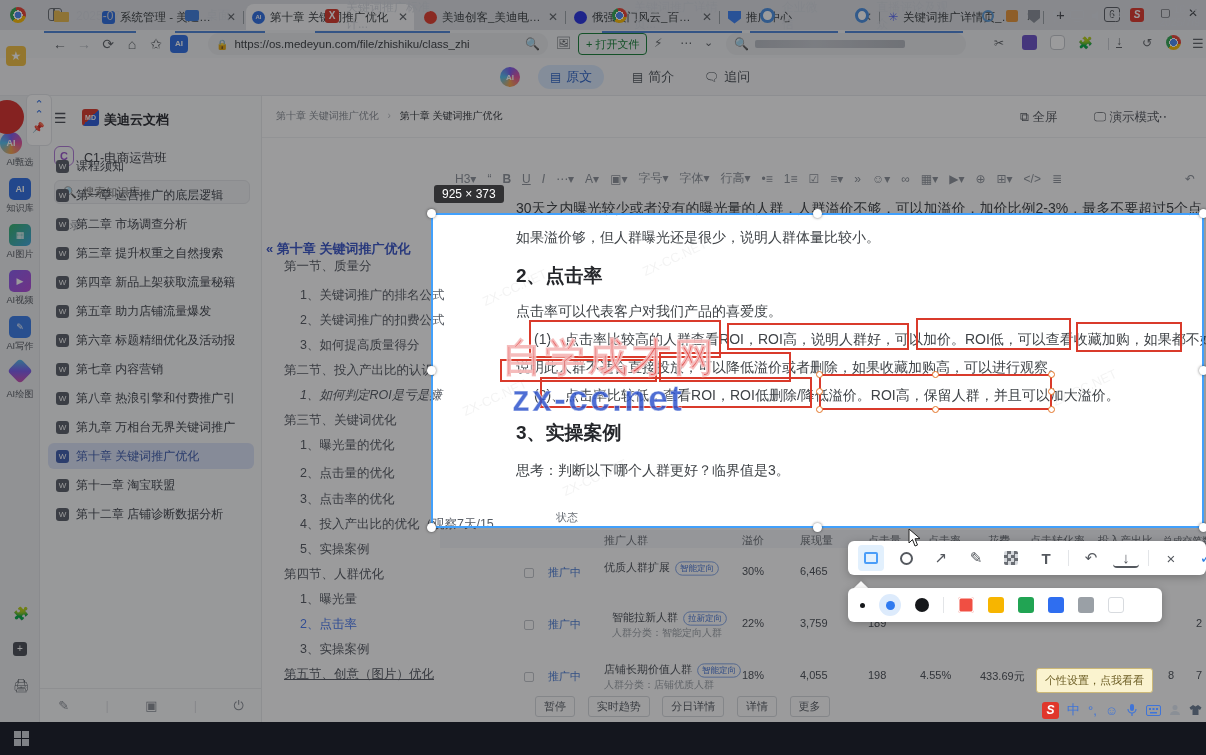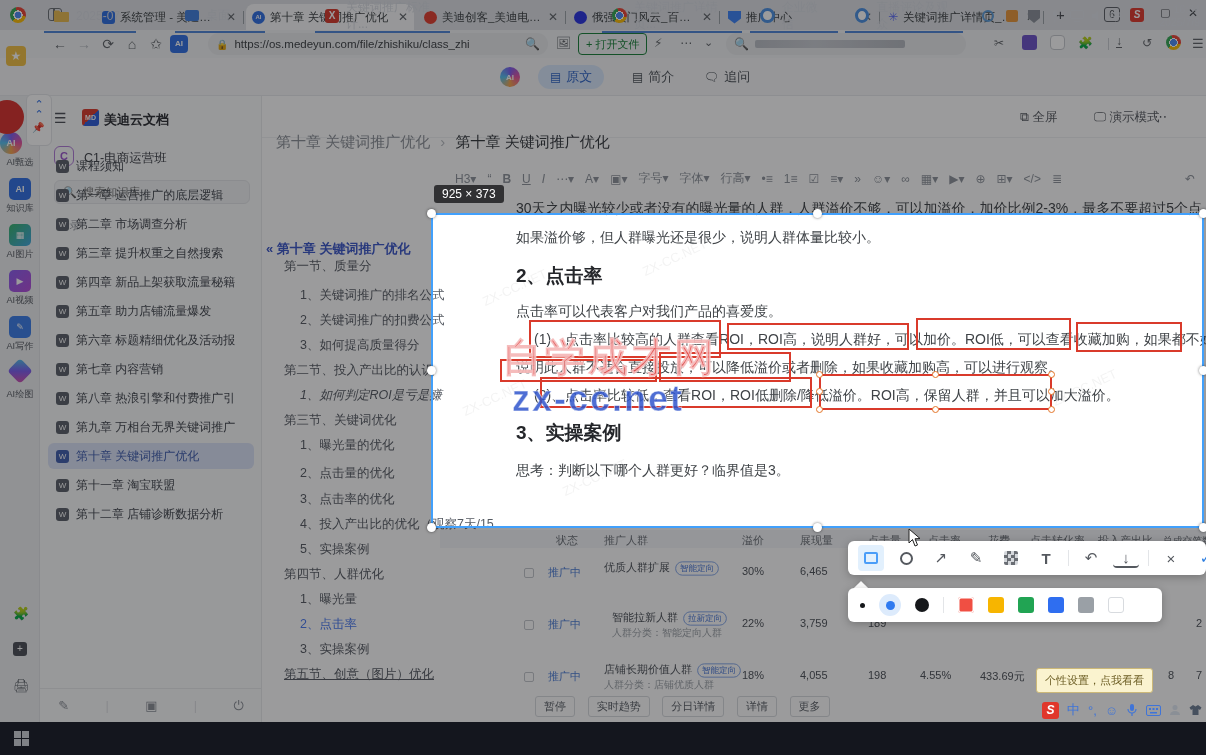--- a/index.html
+++ b/index.html
@@ -294,21 +294,21 @@
   <div class="abs" style="left:40px;top:688px;width:222px;border-top:1px solid #e8eaed;height:34px;display:flex;align-items:center;justify-content:space-around;color:#8a8f96;font-size:13px;">
     <span>✎</span>
       <span style="color:#dfe1e4;">|</span>
     <span>▣</span>
       <span style="color:#dfe1e4;">|</span>
     <span>⏻</span>
   </div>
 
   <div class="rightcol"></div>
   <div class="crumbbar">
-    <span class="abs nowrap" style="left:14px;top:13px;font-size:15px;color:#8a8f96;margin-top:24px;">
+    <span class="abs nowrap" style="left:14px;top:13px;font-size:10px;color:#8a8f96;">
       <span>第十章 关键词推广优化</span>
       <span style="margin:0 6px;color:#b6bac0;">›</span>
       <span style="color:#33373c;">第十章 关键词推广优化</span>
     </span>
     <span class="abs nowrap" style="left:758px;top:13px;font-size:12.5px;color:#55595f;">⧉ <span>全屏</span></span>
     <span class="abs nowrap" style="left:832px;top:13px;font-size:12.5px;color:#55595f;">🖵 <span>演示模式</span></span>
     <span class="abs" style="left:892px;top:13px;font-size:13px;color:#55595f;">⋯</span>
   </div>
 
   <div class="abs nowrap" style="left:266px;top:240px;font-size:13px;font-weight:bold;color:#3a56c9;">
@@ -392,21 +392,21 @@
     <span class="ohandle" style="left:50%;top:-5px;margin-left:-4px;"></span>
     <span class="ohandle" style="right:-5px;top:-5px;"></span>
     <span class="ohandle" style="left:-5px;top:50%;margin-top:-4px;"></span>
     <span class="ohandle" style="right:-5px;top:50%;margin-top:-4px;"></span>
     <span class="ohandle" style="left:-5px;bottom:-5px;"></span>
     <span class="ohandle" style="left:50%;bottom:-5px;margin-left:-4px;"></span>
     <span class="ohandle" style="right:-5px;bottom:-5px;"></span>
   </div>
 
   <div class="abs" style="left:440px;top:530px;width:766px;height:18px;background:#f5f7fa;"></div>
-  <span class="tbl-h" style="left:556px;top:533px;">状态</span>
+  <span class="tbl-h" style="left:556px;top:510px;">状态</span>
   <span class="tbl-h" style="left:604px;top:533px;">推广人群</span>
   <span class="tbl-h" style="left:742px;top:533px;">溢价</span>
   <span class="tbl-h" style="left:800px;top:533px;">展现量</span>
   <span class="tbl-h" style="left:868px;top:533px;">点击量</span>
   <span class="tbl-h" style="left:928px;top:533px;">点击率</span>
   <span class="tbl-h" style="left:988px;top:533px;">花费</span>
   <span class="tbl-h" style="left:1030px;top:533px;">点击转化率</span>
   <span class="tbl-h" style="left:1098px;top:533px;">投入产出比</span>
   <span class="tbl-h" style="left:1160px;top:533px;transform:scale(.9);">总成交笔数</span>
 

